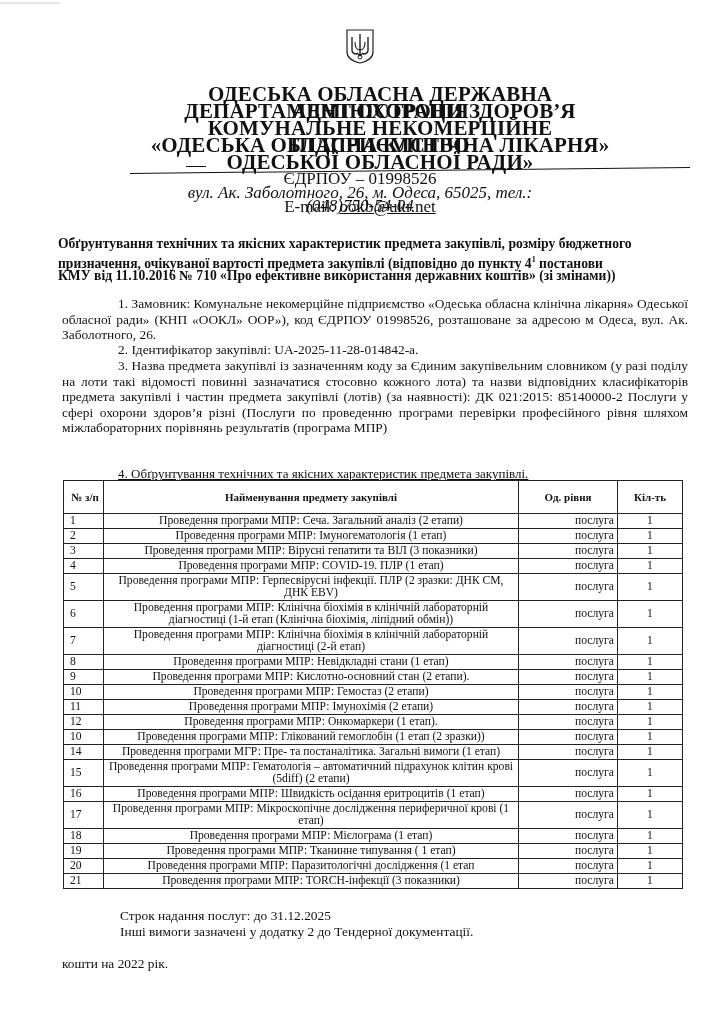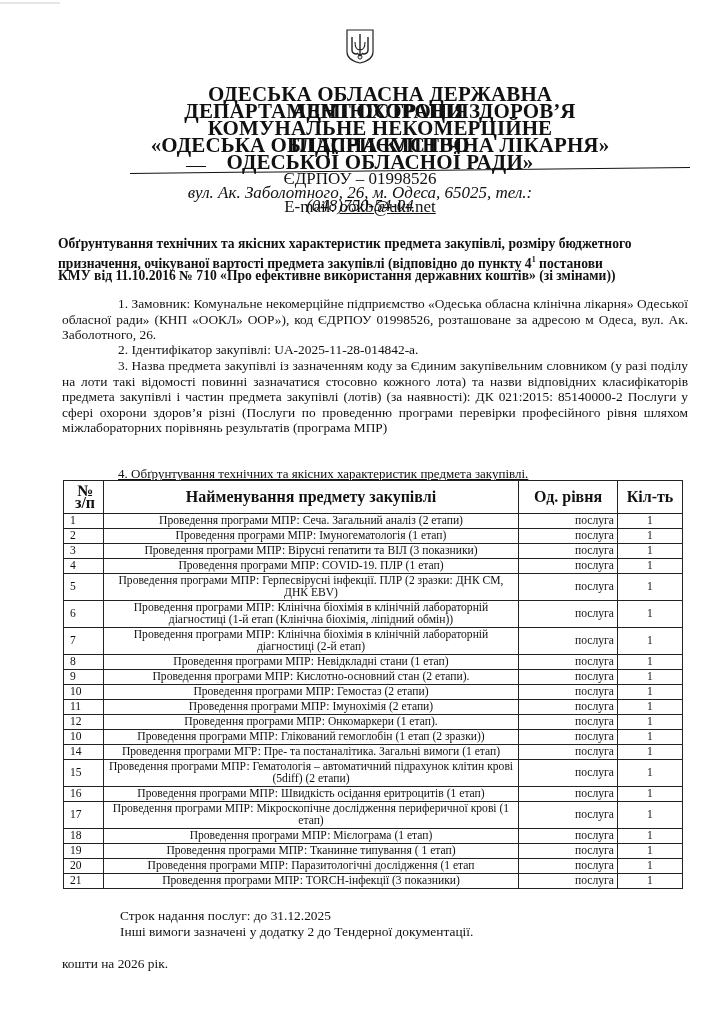--- a/index.html
+++ b/index.html
@@ -14,21 +14,21 @@
   .info { position:absolute; left:160px; width:400px; text-align:center; font-size:17px; line-height:13px; }
   .info a { color:#111; text-decoration:underline; }
   .title { position:absolute; left:58px; width:640px; text-align:left; font-weight:bold;
            font-size:13.6px; line-height:16px; }
   .title sup { font-size:8px; }
   .para { position:absolute; left:62px; width:626px; font-size:13.4px; line-height:15.5px; text-align:justify; }
   .para.indent { text-indent:56px; }
   table.proc { position:absolute; left:63px; top:480px; width:620px; border-collapse:collapse;
                font-size:11.6px; line-height:12.5px; }
   table.proc th, table.proc td { border:1px solid #222; padding:0 3px; vertical-align:middle; }
-  table.proc th { font-weight:bold; text-align:center; font-size:16px; }
+  table.proc th { font-weight:bold; text-align:center; font-size:11px; }
   .c-num { width:30px; text-align:left; padding-left:6px !important; }
   .c-name { text-align:center; }
   .c-unit { width:92px; text-align:right; }
   .c-qty { width:58px; text-align:center; }
   tr.r1 td { height:14px; }
   tr.r2 td { height:26px; }
   .foot { position:absolute; left:62px; width:640px; font-size:13.4px; line-height:15.5px; }
 </style>
 </head>
 <body>
@@ -202,14 +202,14 @@
           <td class="c-num">21</td>
           <td class="c-name">Проведення програми МПР: TORCH-інфекції (3 показники)</td>
           <td class="c-unit">послуга</td>
           <td class="c-qty">1</td>
         </tr>
       </tbody>
   </table>
 
   <div class="foot" style="top:908px; left:120px;">Строк надання послуг: до 31.12.2025</div>
   <div class="foot" style="top:924px; left:120px;">Інші вимоги зазначені у додатку 2 до Тендерної документації.</div>
-  <div class="foot" style="top:956px;">кошти на 2026 рік.</div>
+  <div class="foot" style="top:956px;">кошти на 2022 рік.</div>
 </div>
 
 </body></html>

